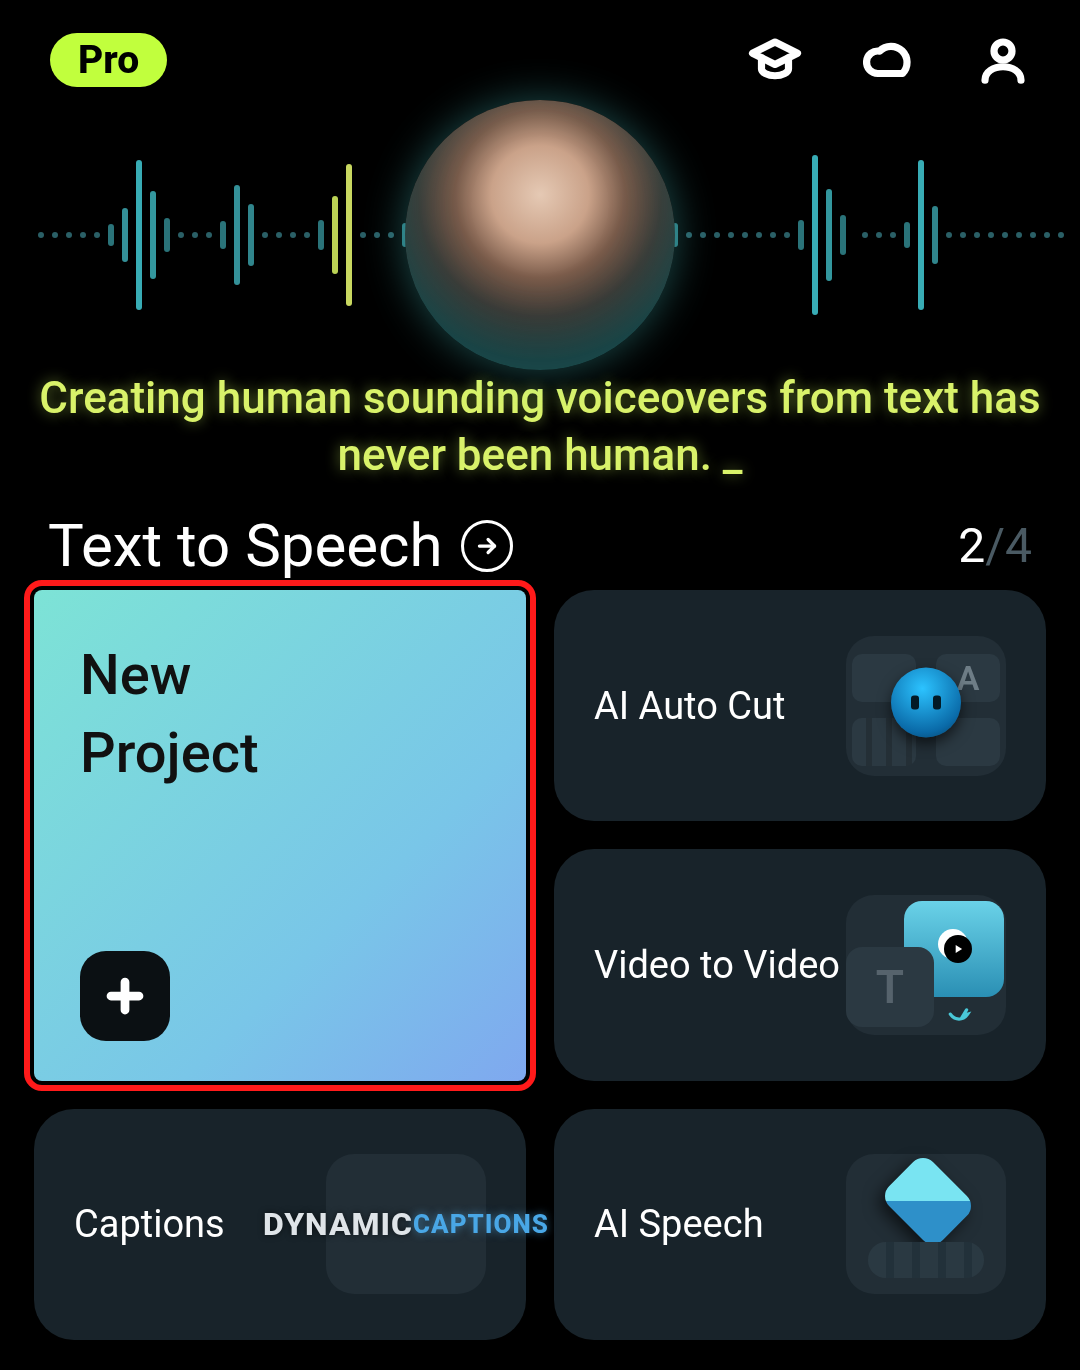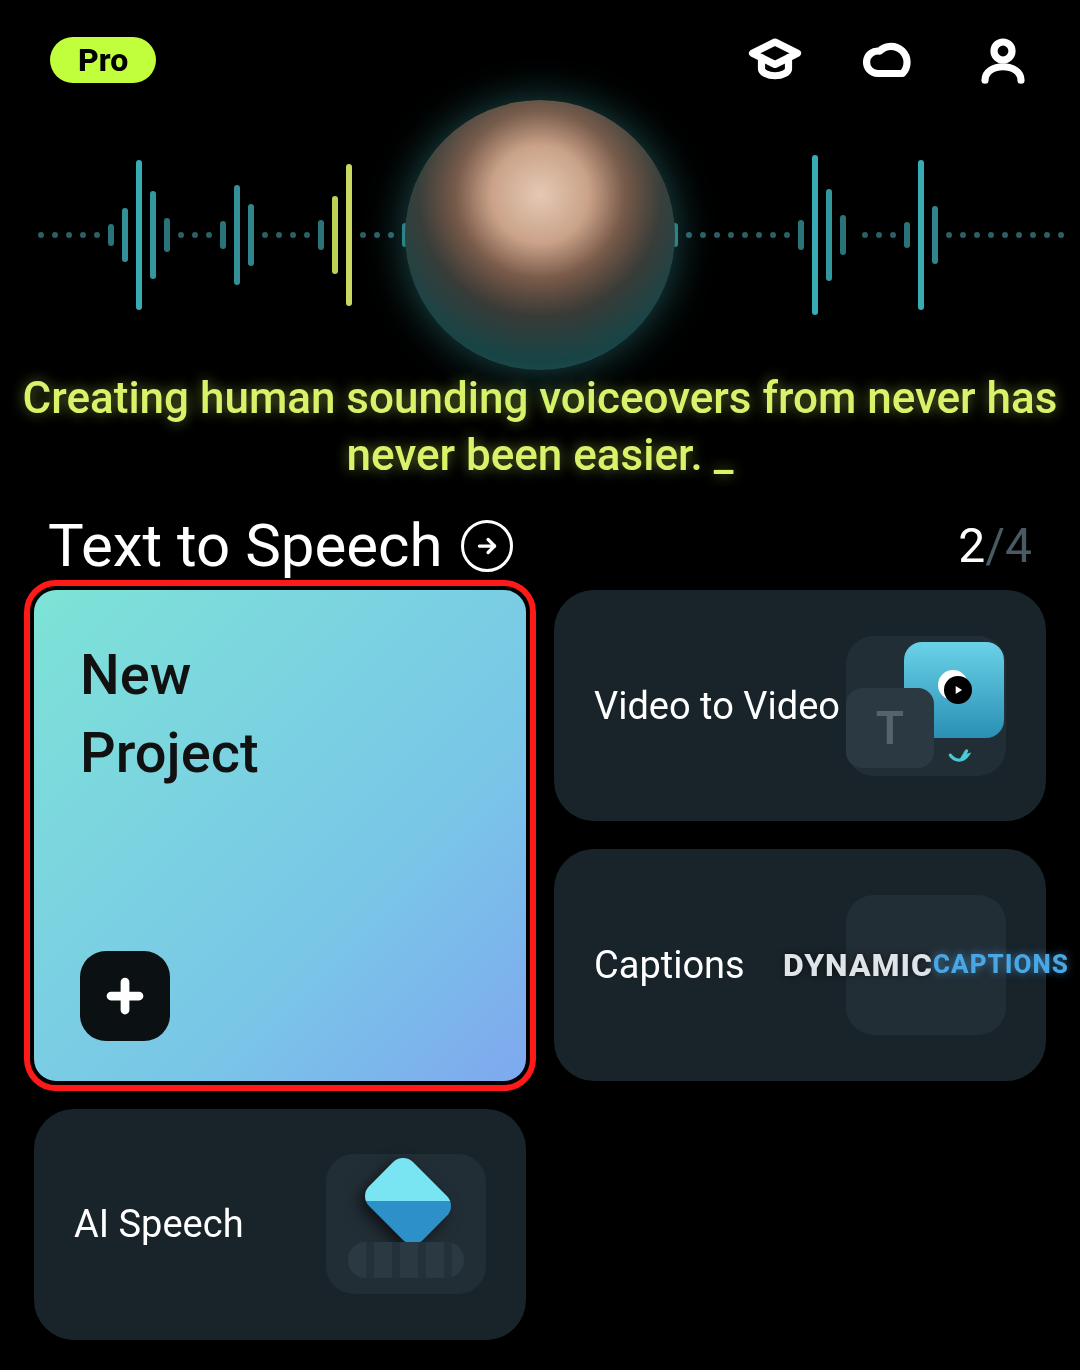--- a/index.html
+++ b/index.html
@@ -18,21 +18,21 @@
     position: absolute; top: 0; left: 0; right: 0;
     height: 120px;
     display: flex; align-items: center; justify-content: space-between;
     padding: 0 50px;
     z-index: 5;
   }
   .pro-badge {
     background: #c1ff3d;
     color: #000;
     font-weight: 800;
-    font-size: 32px;
+    font-size: 39px;
     padding: 4px 28px;
     border-radius: 34px;
   }
   .header-icons { display: flex; gap: 60px; align-items: center; }
   .hicon { width: 54px; height: 54px; color: #fff; }
   .hicon svg { width: 100%; height: 100%; stroke: #fff; stroke-width: 3.2; fill: none; stroke-linecap: round; stroke-linejoin: round; }
 
   
   .hero {
     position: absolute; top: 90px; left: 0; right: 0;
@@ -85,21 +85,21 @@
   .grid {
     position: absolute; top: 590px; left: 34px; right: 34px; bottom: 30px;
     display: grid;
     grid-template-columns: 1fr 1fr;
     grid-template-rows: auto auto auto;
     gap: 28px;
   }
   .new-project {
     grid-row: 1 / span 2;
     background: linear-gradient(135deg, #7de3d6 0%, #79c6e8 65%, #7fa8ef 100%);
-    border-radius: 22px;
+    border-radius: 8px;
     padding: 46px 46px 40px 46px;
     outline: 6px solid #ff1a1a;
     outline-offset: 4px;
     display: flex; flex-direction: column; justify-content: space-between;
     color: #111;
   }
   .new-project .np-title { font-size: 56px; font-weight: 500; line-height: 1.4; }
   .plus-btn {
     width: 90px; height: 90px; background: #0b1013; border-radius: 26px;
     display: flex; align-items: center; justify-content: center;
@@ -275,21 +275,21 @@
             <span class="dot"></span>
             <span class="dot"></span>
             <span class="dot"></span>
             <span class="dot"></span>
           </span>
       </div>
     </div>
     <div class="avatar"></div>
   </div>
 
-  <div class="tagline">Creating human sounding voiceovers from never has never been easier. _</div>
+  <div class="tagline">Creating human sounding voiceovers from text has never been human. _</div>
 
   <div class="title-row">
     <div class="title-left">
       <div class="feature-title">Text to Speech</div>
       <div class="go-circle">
         <svg viewBox="0 0 24 24">
             <path d="M5 12h14"></path>
             <path d="M13 6l6 6-6 6"></path>
           </svg>
       </div>
@@ -305,20 +305,32 @@
       <div class="np-title">
         <div style="white-space:pre-line">New<br>Project</div>
       </div>
       <div class="plus-btn">
         <svg viewBox="0 0 24 24">
             <path d="M12 4v16M4 12h16"></path>
           </svg>
       </div>
     </div>
 
+    <div class="card">
+      <div class="card-label">AI Auto Cut</div>
+      <div class="thumb">
+        <div class="aac-grid">
+          <div class="aac-cell a"></div>
+          <div class="aac-cell b">A</div>
+          <div class="aac-cell c"></div>
+          <div class="aac-cell d"></div>
+          <div class="aac-bot"></div>
+        </div>
+      </div>
+    </div>
 
     <div class="card">
       <div class="card-label">Video to Video</div>
       <div class="thumb">
         <div class="ttv">
           <div class="photo"></div>
           <div class="play">
               <svg viewBox="0 0 24 24" width="14" height="14">
                 <path d="M8 5v14l11-7z" fill="#fff"></path>
               </svg>

